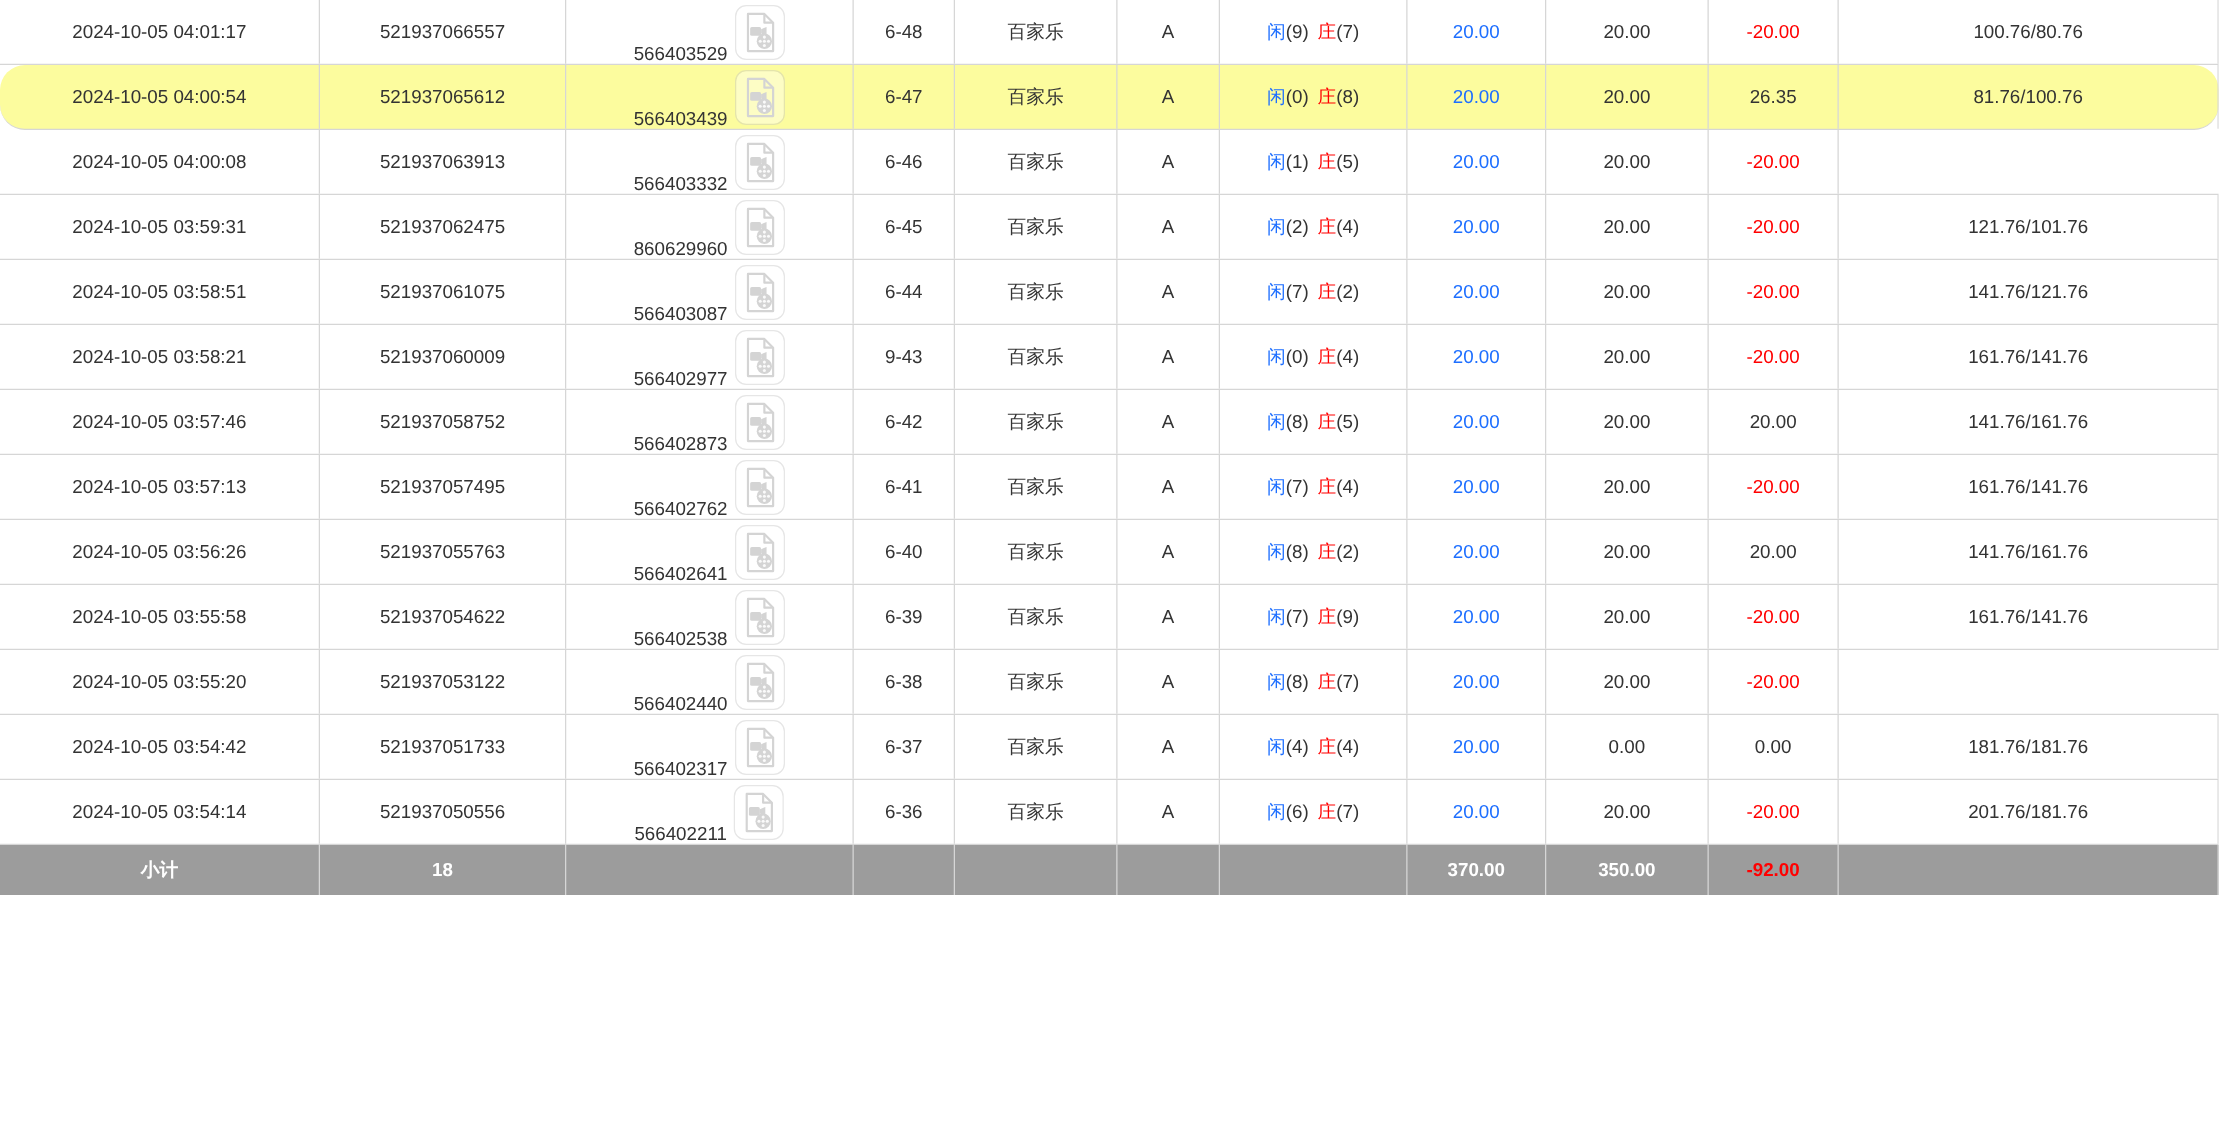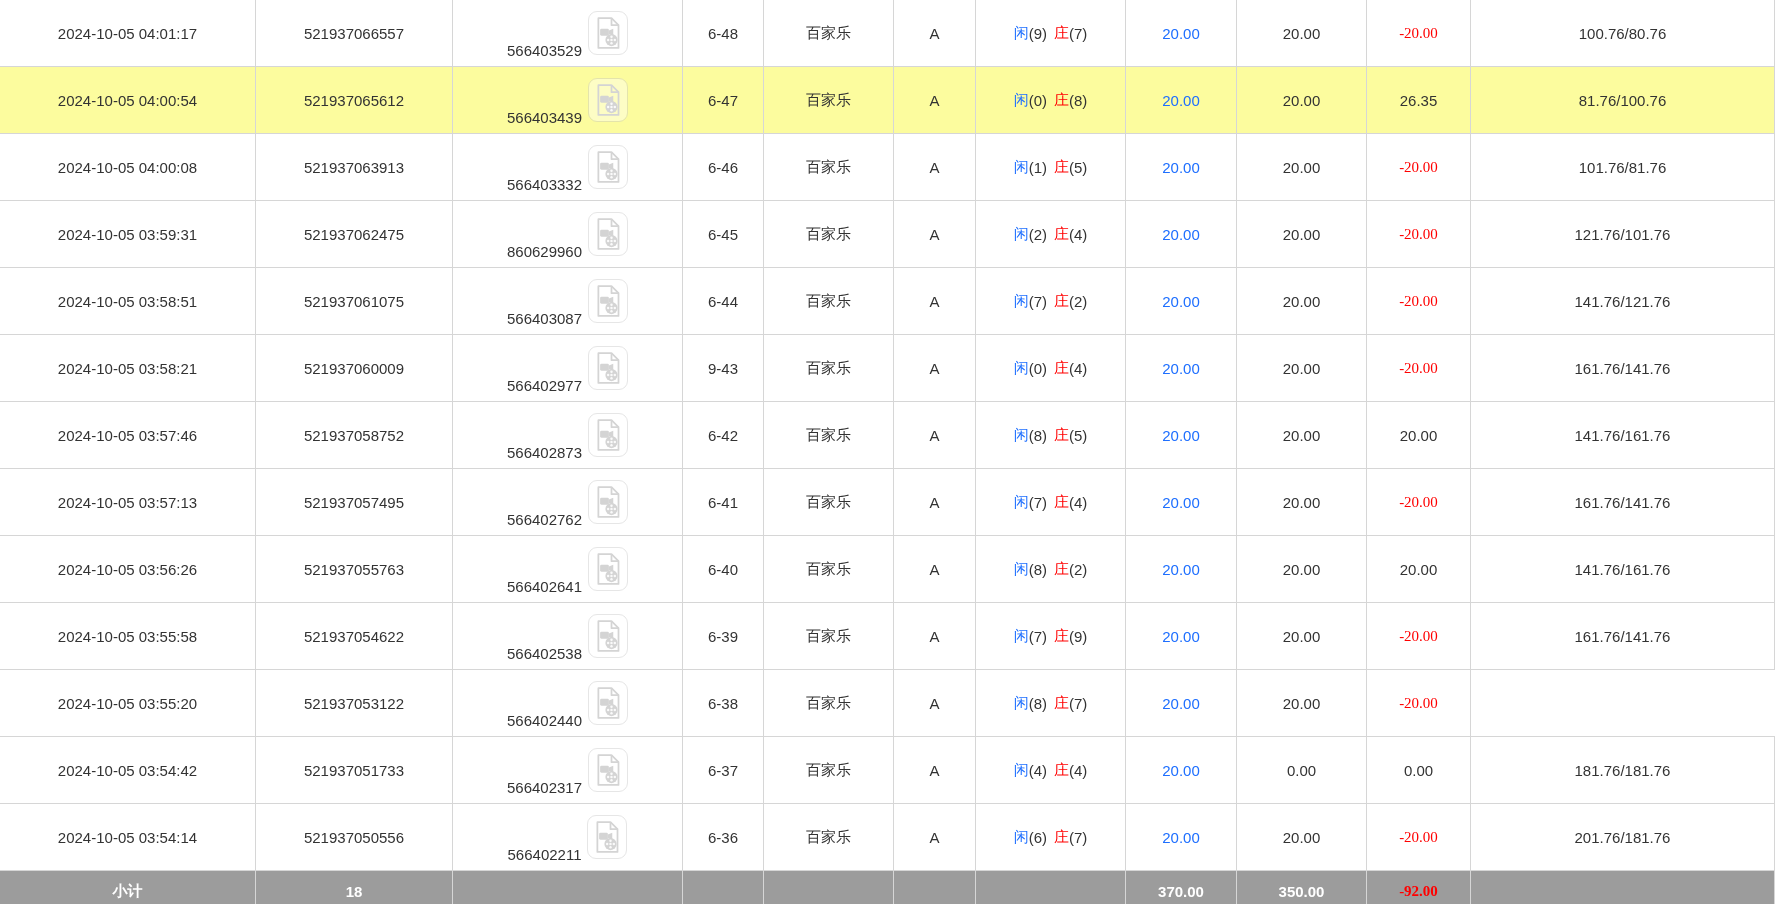--- a/index.html
+++ b/index.html
@@ -7,36 +7,36 @@
   body {
     background: #fff;
     font-family: "Liberation Sans", "DejaVu Sans", sans-serif;
     font-size: 15px;
     color: var(--text-dark, #333);
   }
   .table-wrap { width: 1775px; }
   .row {
     display: grid;
     grid-template-columns: 256px 197px 230px 81px 130px 82px 150px 111px 130px 104px 304px;
-    height: 67px;
+    height: 52px;
     border-bottom: 1px solid var(--border-gray, #d6d6d6);
     background: #fff;
   }
   .cell {
     display: flex;
     align-items: center;
     justify-content: center;
     border-right: 1px solid var(--border-gray, #d6d6d6);
     text-align: center;
     white-space: nowrap;
     overflow: hidden;
   }
-  .row.highlight { background: var(--highlight-yellow, #fcfc9e); }
+  .row.highlight { background: var(--highlight-yellow, #fcfc9e); border-radius: 20px; }
   .c-bet { color: var(--accent-blue, #1e6fff); }
-  .c-win.neg { color: var(--loss-red, #ff0000); font-family: Liberation Serif, serif; }
+  .c-win.neg { color: var(--loss-red, #ff0000); }
   .player-label { color: var(--accent-blue, #1e6fff); }
   .banker-label { color: var(--loss-red, #ff0000); margin-left: 7px; }
   .score { color: var(--text-dark, #333); }
   .roundid-text { display: inline-block; margin-top: 35px; }
   .video-btn {
     display: inline-flex;
     align-items: center;
     justify-content: center;
     width: 40px;
     height: 44px;
@@ -157,21 +157,20 @@
     <div class="cell c-table">A</div>
     <div class="cell c-result">
       <span class="player-label">闲</span>
           <span class="score p-score">(1)</span>
           <span class="banker-label">庄</span>
           <span class="score b-score">(5)</span>
     </div>
     <div class="cell c-bet">20.00</div>
     <div class="cell c-valid">20.00</div>
     <div class="cell c-win neg">-20.00</div>
-    <div class="cell c-balance">101.76/81.76</div>
   </div>
       <div class="row">
     <div class="cell c-time">2024-10-05 03:59:31</div>
     <div class="cell c-betid">521937062475</div>
     <div class="cell c-roundid">
       <span class="roundid-text">860629960</span>
       <span class="video-btn">
         <svg width="28" height="34" viewBox="0 0 32 38" aria-hidden="true">
           <path d="M5 2 H20 L28 10 V36 H5 Z" fill="none" stroke="#d4d4d4" stroke-width="2" stroke-linejoin="round"></path>
           <path d="M20 2 V10 H28" fill="none" stroke="#d4d4d4" stroke-width="2" stroke-linejoin="round"></path>

